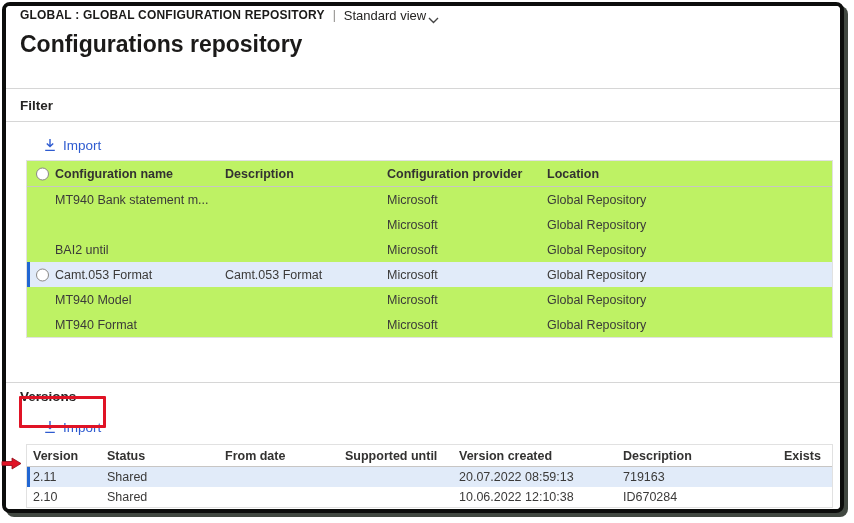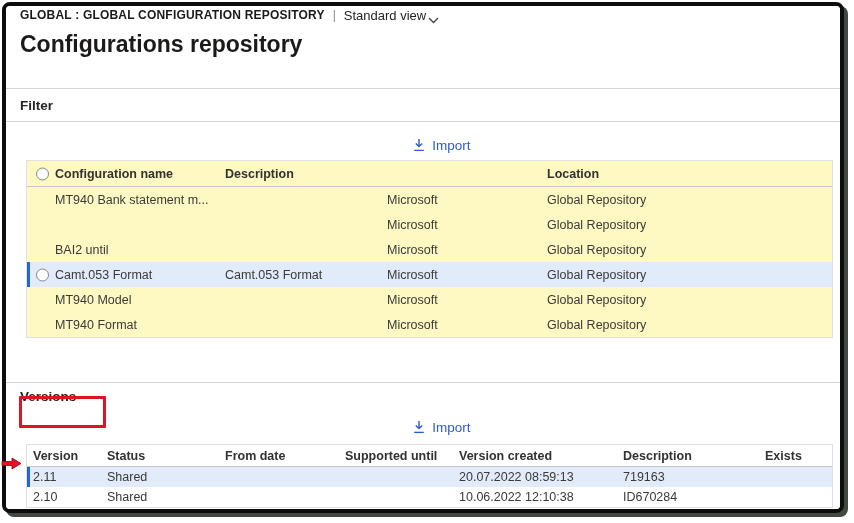--- a/index.html
+++ b/index.html
@@ -25,47 +25,47 @@
 
   
   .band { border-top:1px solid #d6d6d6; border-bottom:1px solid #d6d6d6;
     height:34px; line-height:33px; padding-left:14px;
     font-size:13.5px; font-weight:bold; color:#252423; background:#fff;margin-top:29px; }
   .band.slim { border-bottom:1px solid #ececec; height:28px; line-height:27px; }
   .gap8 { height:8px; }
   .gap14 { height:15px; }
 
   
-  .toolbar { height:30px; display:flex; align-items:center; padding-left:38px;justify-content:center; }
+  .toolbar { height:30px; display:flex; align-items:center; padding-left:38px; }
   .toolbar.tall { height:34px; }
   .import-link { display:inline-flex; align-items:center; gap:7px; cursor:pointer;
     color:#2e5bd0; font-size:13.5px; }
   .import-link svg { display:block; }
 
   
   .tbl { margin:0 7px 0 20px; border:1px solid #e1e1e1; background:#fff; }
-  .trow { position:relative; height:25px; background:#fef9c3; }
+  .trow { position:relative; height:25px; background:#bef264; }
   .trow.head { height:26px; border-bottom:1px solid #c8c6c4; }
   .vrow { position:relative; height:20px; background:#fff; }
   .vrow.head { height:22px; border-bottom:1px solid #c8c6c4; }
   .cell { position:absolute; top:50%; transform:translateY(-50%);
     font-size:12.5px; color:#3b3a39; white-space:nowrap; }
   .head .cell { font-weight:600; color:#333231; }
   .selected { background:#e1ebf9 !important; }
   .selbar { position:absolute; left:0; top:0; bottom:0; width:3px; background:#2166d2; }
   .radio { width:13px; height:13px; border:1px solid #8a8886; border-radius:50%;
     background:#fff; display:inline-block; }
   .radio.pos { position:absolute; left:9px; top:50%; transform:translateY(-50%); }
 
   
   .c-name{left:28px} .c-desc{left:198px} .c-prov{left:360px} .c-loc{left:520px}
 
   
   .v-ver{left:6px} .v-stat{left:80px} .v-from{left:198px} .v-sup{left:318px}
-  .v-created{left:432px} .v-desc{left:596px} .v-exists{left:738px}
+  .v-created{left:432px} .v-desc{left:596px} .v-exists{left:757px}
 
   
   .ann-layer { position:absolute; left:0; top:0; width:854px; height:523px; pointer-events:none; z-index:50; }
   .ann-box { position:absolute; left:19px; top:396px; width:87px; height:32px;
     border:3px solid #e01325; border-radius:1px; }
   .ann-arrow { position:absolute; left:1px; top:456px; width:21px; height:15px; }
 </style>
 </head>
 <body>
 
@@ -106,20 +106,21 @@
           </span>
           <span>Import</span>
         </span>
       </div>
 
       <div class="tbl">
         <div class="trow head">
           <span class="radio pos"></span>
           <span class="cell c-name">Configuration name</span>
           <span class="cell c-desc">Description</span>
+          <span class="cell c-prov">Configuration provider</span>
           <span class="cell c-loc">Location</span>
         </div>
 
         <div class="trow">
           <span class="cell c-name">MT940 Bank statement m...</span>
           <span class="cell c-desc"></span>
           <span class="cell c-prov">Microsoft</span>
           <span class="cell c-loc">Global Repository</span>
         </div>
         <div class="trow">

